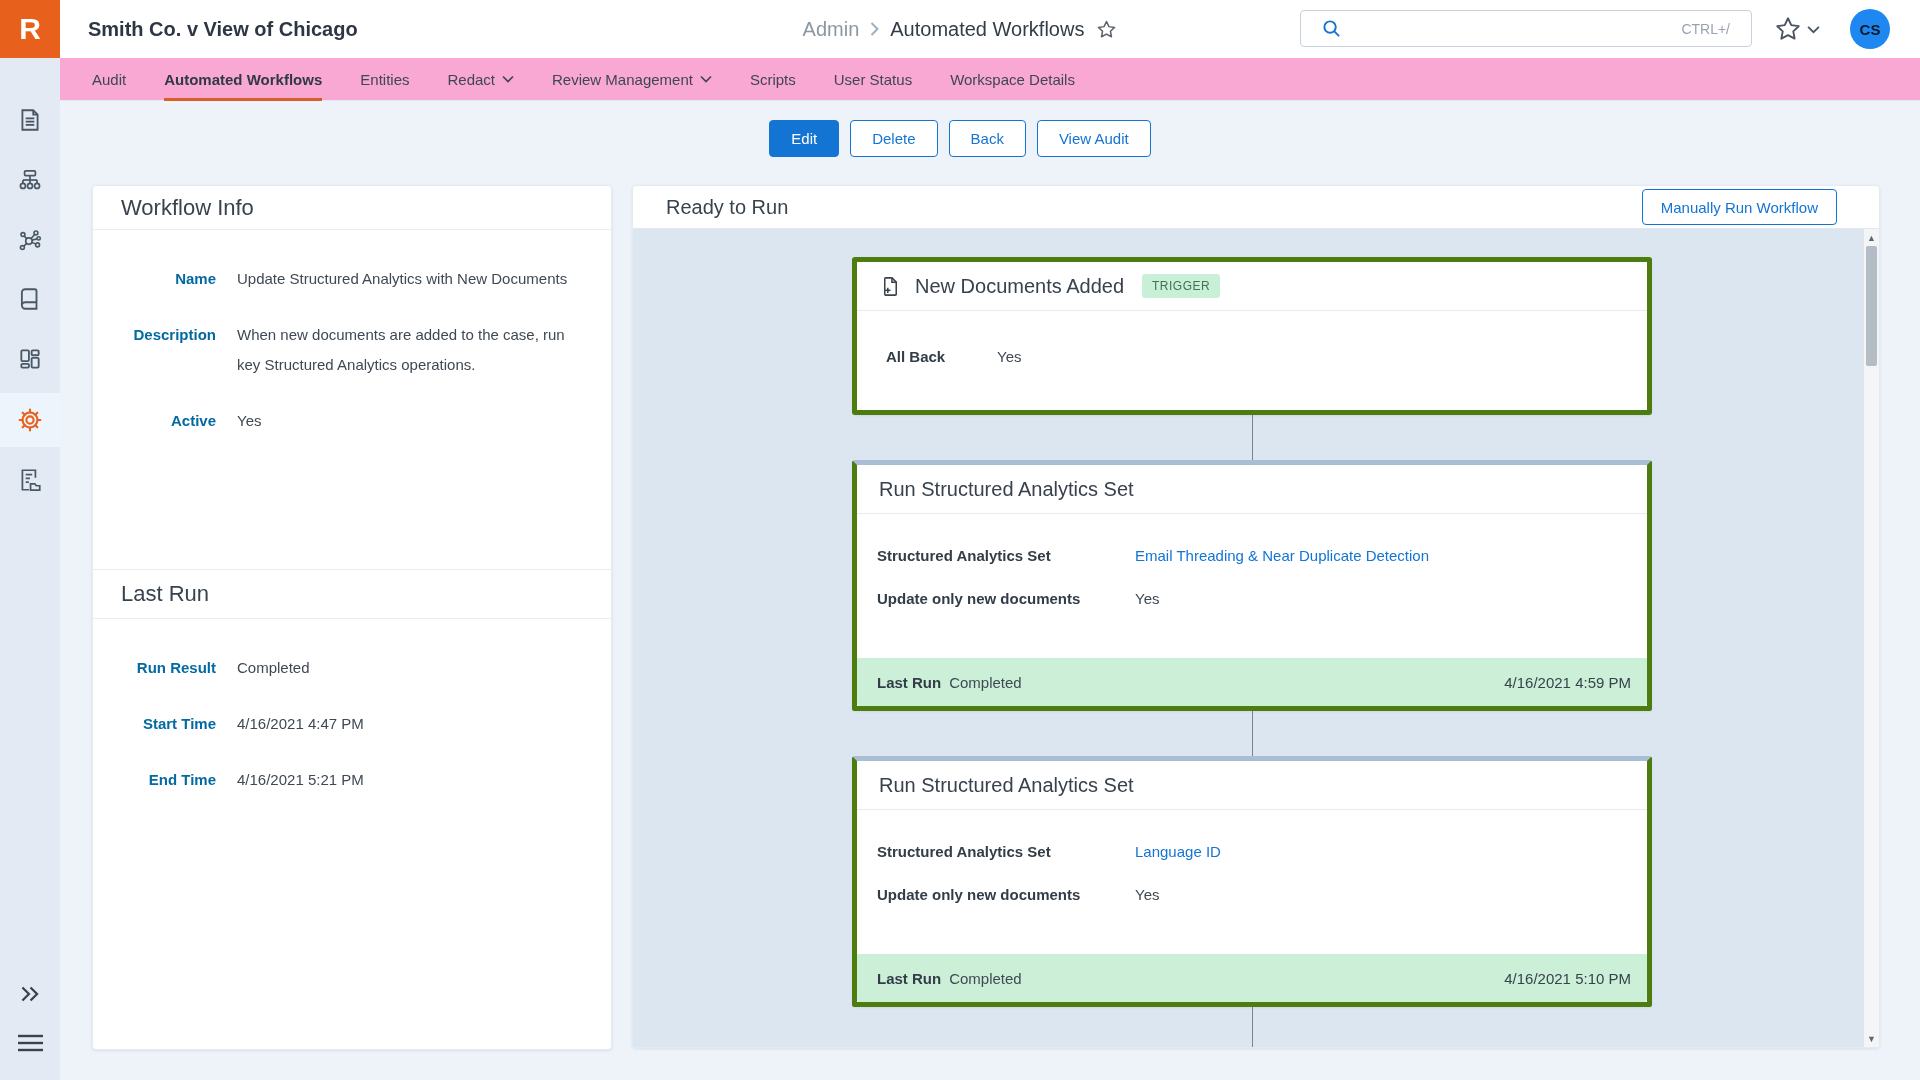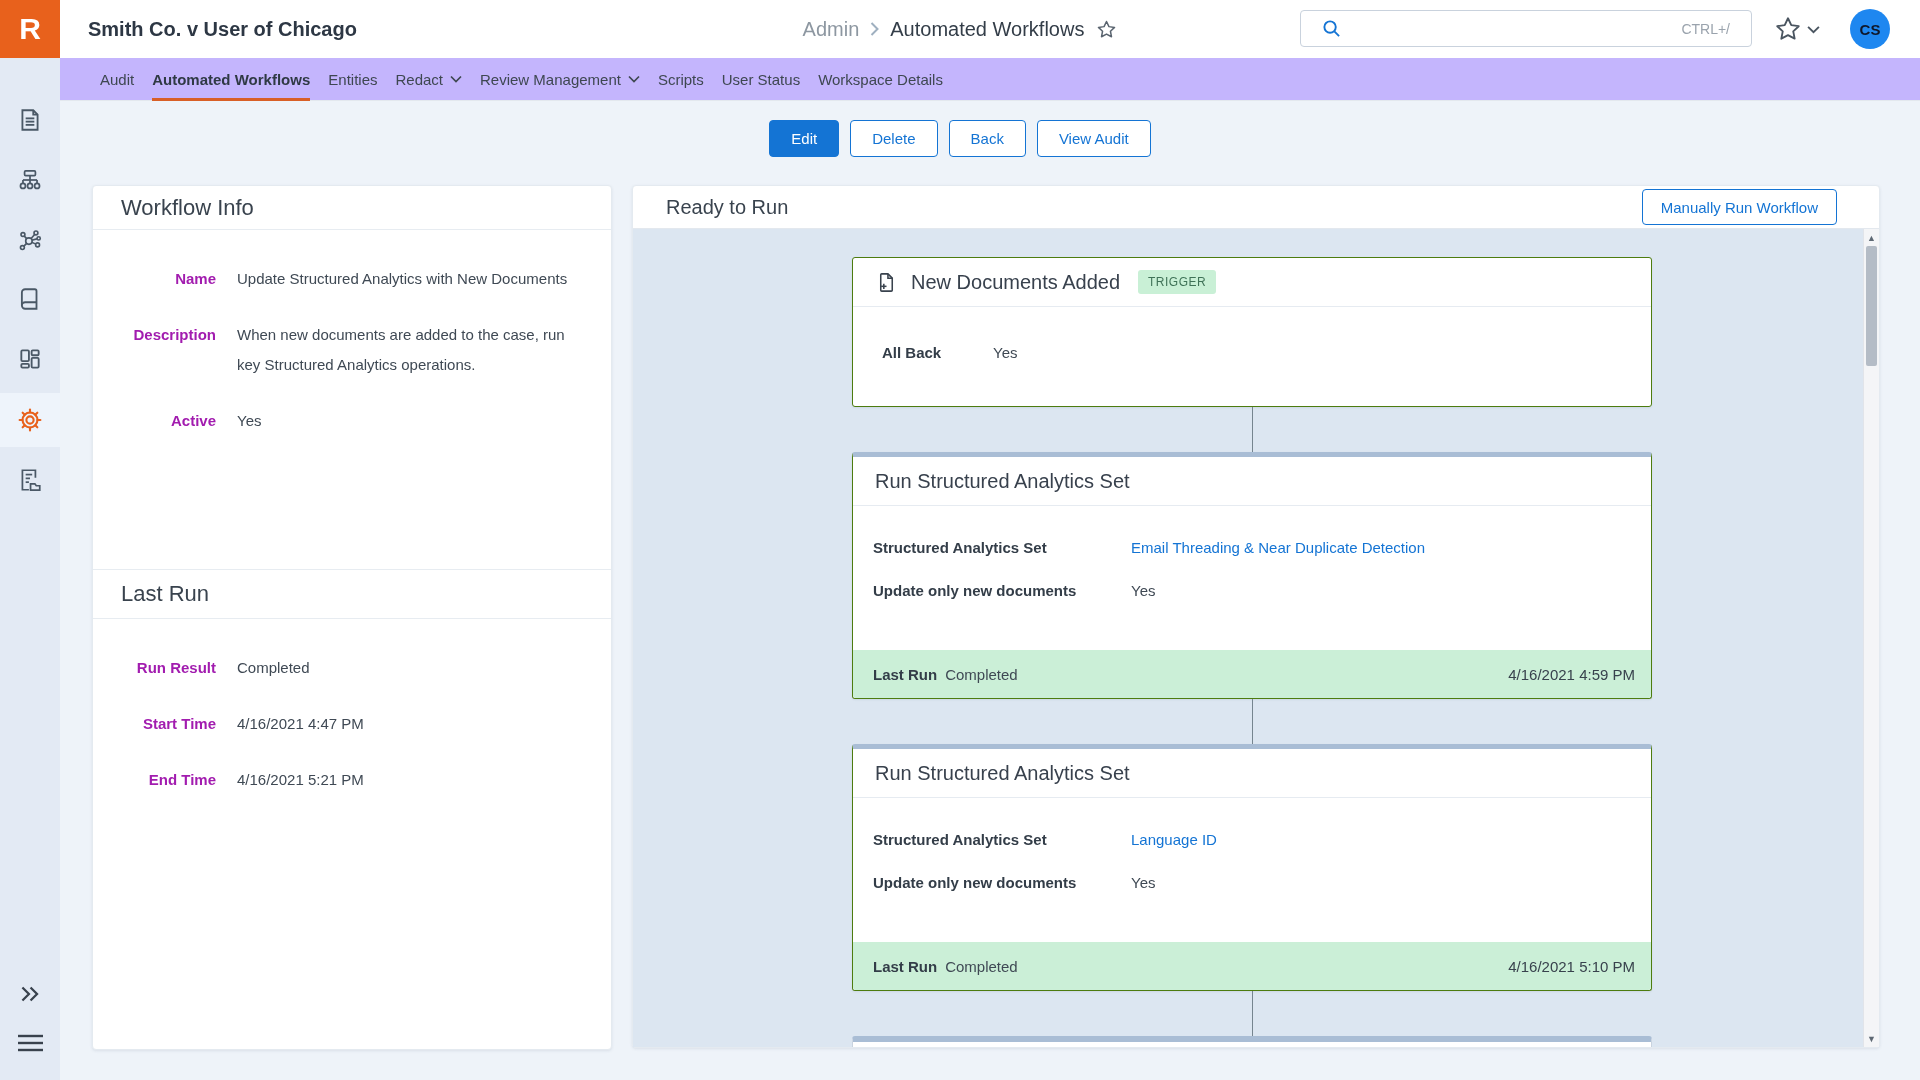--- a/index.html
+++ b/index.html
@@ -33,22 +33,22 @@
     font-family:"Liberation Sans", sans-serif; color:#3d4752; background:transparent; }
   .search-shortcut { font-size:14px; color:#9aa3ad; }
   .fav-group { position:absolute; left:1774px; top:15px; display:flex; align-items:center; gap:5px; cursor:pointer; }
   .avatar {
     position:absolute; left:1850px; top:9px; width:40px; height:40px; border-radius:50%;
     background:#1e87f0; color:#0f172a; font-size:15px; font-weight:bold;
     display:flex; align-items:center; justify-content:center; cursor:pointer;
   }
   
   .tabbar {
-    position:absolute; top:58px; left:60px; width:1860px; height:43px; background:#c4b5fd;
-    border-bottom:1px solid #e3e8ee; display:flex; align-items:stretch; padding-left:40px; gap:18px; z-index:4;
+    position:absolute; top:58px; left:60px; width:1860px; height:43px; background:#f9a8d4;
+    border-bottom:1px solid #e3e8ee; display:flex; align-items:stretch; padding-left:32px; gap:38px; z-index:4;
   }
   .tab { display:flex; align-items:center; gap:7px; font-size:15px; color:#3e4751;
     cursor:pointer; position:relative; white-space:nowrap; }
   .tab.active { font-weight:bold; color:#2f3944; }
   .tab.active::after { content:""; position:absolute; left:0; right:0; bottom:-1px; height:3px; background:#d85f27; }
   
   .sidebar { position:absolute; top:58px; left:0; width:60px; height:1022px; background:#e3eaf4; z-index:3; }
   .side-icon { position:absolute; left:0; width:60px; height:48px;
     display:flex; align-items:center; justify-content:center; cursor:pointer; }
   .side-icon.selected { background:#eef4fb; height:54px; }
@@ -65,38 +65,38 @@
     background:#fff; border:1px solid #e4eaf0; border-radius:4px;
     box-shadow:0 1px 3px rgba(40,60,90,0.10);
   }
   .section-header { height:44px; display:flex; align-items:center; padding-left:28px;
     font-size:22px; color:#39434e; border-bottom:1px solid #e7ecf1; }
   .section-header.mid { border-top:1px solid #e7ecf1; height:50px; }
   .section-body-1 { height:339px; padding:34px 30px 0 0; }
   .section-body-2 { padding:34px 30px 0 0; }
   .field-row { display:grid; grid-template-columns:123px 1fr; column-gap:21px;
     font-size:15px; line-height:30px; margin-bottom:26px; }
-  .field-label { font-weight:bold; color:#a21caf; text-align:right; }
+  .field-label { font-weight:bold; color:#0369a1; text-align:right; }
   .field-value { color:#3f4954; }
   
   .right-panel {
     position:absolute; left:632px; top:185px; width:1248px; height:863px;
     background:#fff; border:1px solid #e4eaf0; border-radius:4px;
     box-shadow:0 1px 3px rgba(40,60,90,0.10);
   }
   .panel-header { height:43px; display:flex; align-items:center; padding-left:33px;
     font-size:20px; color:#39434e; border-bottom:1px solid #e3e8ee; position:relative; }
   .run-btn { position:absolute; right:42px; top:3px; height:36px; background:#fff;
     border:1px solid #1474d4; border-radius:4px; color:#1474d4; font-size:15px;
     display:flex; align-items:center; padding:0 18px; cursor:pointer;
     font-family:"Liberation Sans", sans-serif; }
   .panel-body { position:absolute; top:43px; left:0; right:0; bottom:0;
     background:#dce6f1; overflow:hidden; }
   .canvas { position:absolute; left:219px; top:0; width:800px; }
-  .wf-card { background:#fff; border:1px solid #4d7c0f; border-radius:3px;
+  .wf-card { background:#fff; border:5px solid #4d7c0f; border-radius:3px;
     box-shadow:0 1px 2px rgba(40,60,90,0.08); }
   .wf-card.action { border-top:5px solid #a9bdd5; }
   .wf-card-header { height:49px; display:flex; align-items:center;
     padding:0 20px 0 22px; border-bottom:1px solid #e6ebf1; }
   .wf-card-title { font-size:20px; color:#38414d; }
   .wf-badge { margin-left:18px; background:#c9f0d6; color:#3f7257; font-size:12px;
     letter-spacing:0.5px; padding:5px 10px; border-radius:3px; }
   .wf-body-1 { padding:37px 20px 0 29px; height:99px; }
   .wf-body { padding:33px 20px 0 20px; height:144px; }
   .wf-row-1 { display:grid; grid-template-columns:91px 1fr; column-gap:20px; font-size:15px; }
@@ -124,21 +124,21 @@
     background:#b4bcc6; border-radius:2px; cursor:pointer; }
   svg { display:block; }
 </style>
 </head>
 <body>
 
 <div class="topbar">
   <div class="logo">
     <span>R</span>
   </div>
-  <div class="ws-title">Smith Co. v User of Chicago</div>
+  <div class="ws-title">Smith Co. v View of Chicago</div>
 
   <div class="breadcrumb">
     <span class="crumb-parent">Admin</span>
     <span class="crumb-sep">
       <svg width="11" height="16" viewBox="0 0 11 16">
           <path d="M2.5 2l6 6-6 6" fill="none" stroke="#9fb0c0" stroke-width="2"></path>
         </svg>
     </span>
     <span class="crumb-current">Automated Workflows</span>
     <span class="crumb-star">

